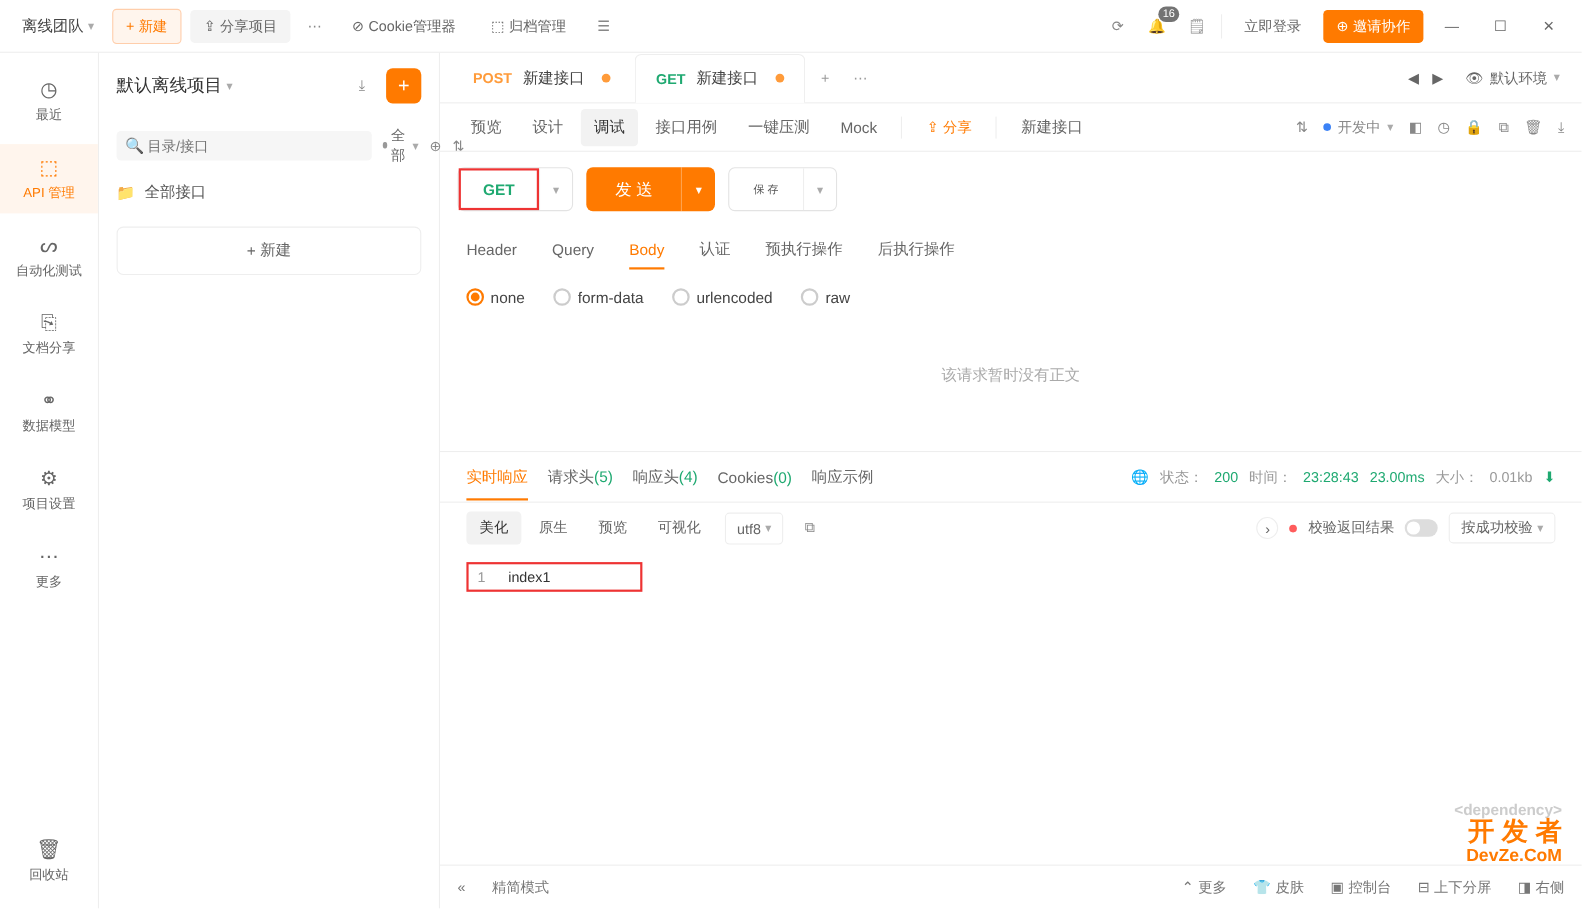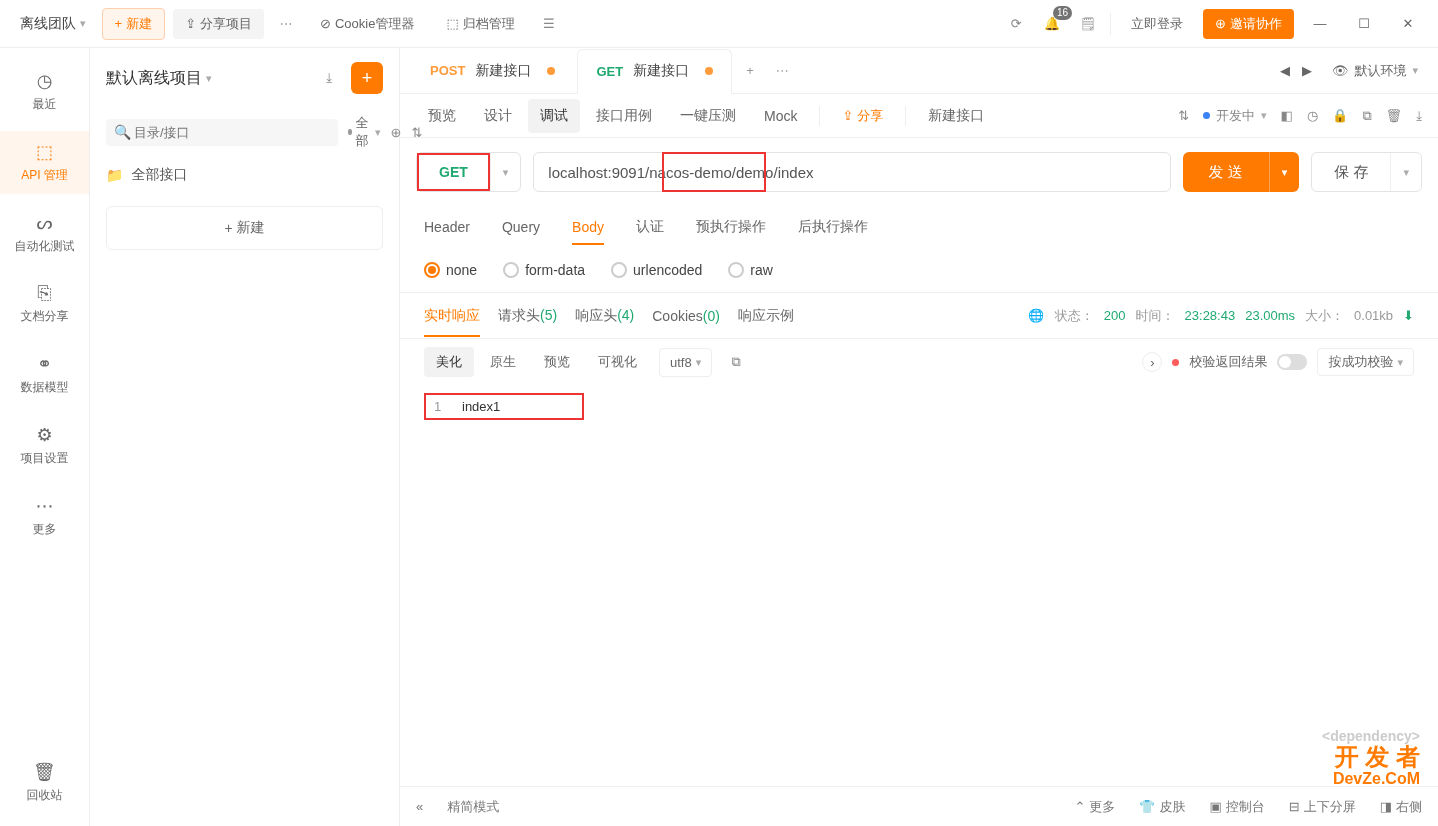--- a/index.html
+++ b/index.html
@@ -56,21 +56,21 @@
 .method-box { display:flex; align-items:center; border:1px solid #e3e3e3; border-radius:6px; height:40px; }
 .method-sel { color:#1fa971; font-weight:700; padding:0 20px; font-size:14px; display:flex; align-items:center; height:100%; cursor:pointer; }
 .method-sel.boxed { border:2px solid #e33; }
 .method-arrow { padding:0 12px; color:#aaa; border-left:1px solid #eee; height:100%; display:flex; align-items:center; cursor:pointer; }
 .url-input { flex:1; border:1px solid #e3e3e3; border-radius:6px; height:40px; padding:0 14px; font-size:15px; color:#555; display:flex; align-items:center; font-family:Menlo,Consolas,monospace; position:relative; }
 .url-highlight { position:absolute; border:2px solid #e33; height:40px; pointer-events:none; }
 .send-btn { background:#ff7a00; color:#fff; height:40px; display:flex; align-items:center; border-radius:6px; cursor:pointer; }
 .send-btn .lbl { padding:0 26px; font-size:15px; }
 .send-btn .dd { padding:0 12px; border-left:1px solid rgba(255,255,255,0.3); height:100%; display:flex; align-items:center; }
 .save-btn { border:1px solid #e3e3e3; height:40px; display:flex; align-items:center; border-radius:6px; cursor:pointer; color:#555; }
-.save-btn .lbl { padding:0 22px; font-size:15px; }
+.save-btn .lbl { padding:0 22px; font-size:10px; }
 .save-btn .dd { padding:0 12px; border-left:1px solid #eee; height:100%; display:flex; align-items:center; }
 .req-tabs { display:flex; align-items:center; padding:0 24px; gap:32px; height:42px; font-size:14px; }
 .req-tab { color:#666; cursor:pointer; padding:10px 0; position:relative; }
 .req-tab.active { color:#ff7a00; }
 .req-tab.active::after { content:""; position:absolute; bottom:0; left:0; right:0; height:2px; background:#ff7a00; }
 .body-opts { display:flex; align-items:center; gap:26px; padding:14px 24px; }
 .radio { display:flex; align-items:center; gap:6px; cursor:pointer; font-size:14px; color:#444; }
 .radio .r { width:16px; height:16px; border:2px solid #ccc; border-radius:50%; display:flex; align-items:center; justify-content:center; }
 .radio.checked .r { border-color:#ff7a00; }
 .radio.checked .r::after { content:""; width:8px; height:8px; background:#ff7a00; border-radius:50%; }
@@ -272,26 +272,20 @@
       </div>
     </div>
 
     <div class="urlrow">
       <div class="method-box">
         <div class="method-sel boxed">GET</div>
         <div class="method-arrow">
             <span class="chev">▾</span>
           </div>
       </div>
-      <div class="url-input">
-        <span>localhost:9091/</span>
-          <span>nacos-demo/</span>
-          <span>demo/index</span>
-        <div class="url-highlight" style="left:128px;width:104px;top:-1px"></div>
-      </div>
       <div class="send-btn">
         <span class="lbl">发 送</span>
         <span class="dd">
             <span class="chev" style="color:#fff">▾</span>
           </span>
       </div>
       <div class="save-btn">
         <span class="lbl">保 存</span>
         <span class="dd">
             <span class="chev">▾</span>
@@ -320,20 +314,21 @@
       <div class="radio">
           <span class="r"></span>
           <span>urlencoded</span>
         </div>
       <div class="radio">
           <span class="r"></span>
           <span>raw</span>
         </div>
     </div>
 
+    <div class="empty-body">该请求暂时没有正文</div>
 
     <div class="resp-section">
       <div class="resp-tabs">
         <div class="resp-tab active">实时响应</div>
         <div class="resp-tab"><span>请求头</span><span class="cnt">(5)</span></div>
         <div class="resp-tab"><span>响应头</span><span class="cnt">(4)</span></div>
         <div class="resp-tab"><span>Cookies</span><span class="cnt">(0)</span></div>
         <div class="resp-tab">响应示例</div>
         <div class="resp-meta">
           <span style="cursor:pointer">🌐</span>

